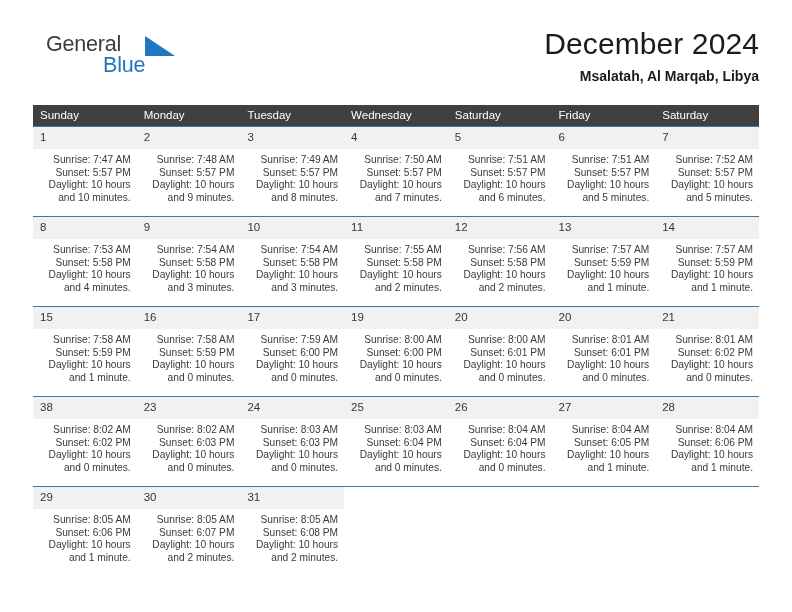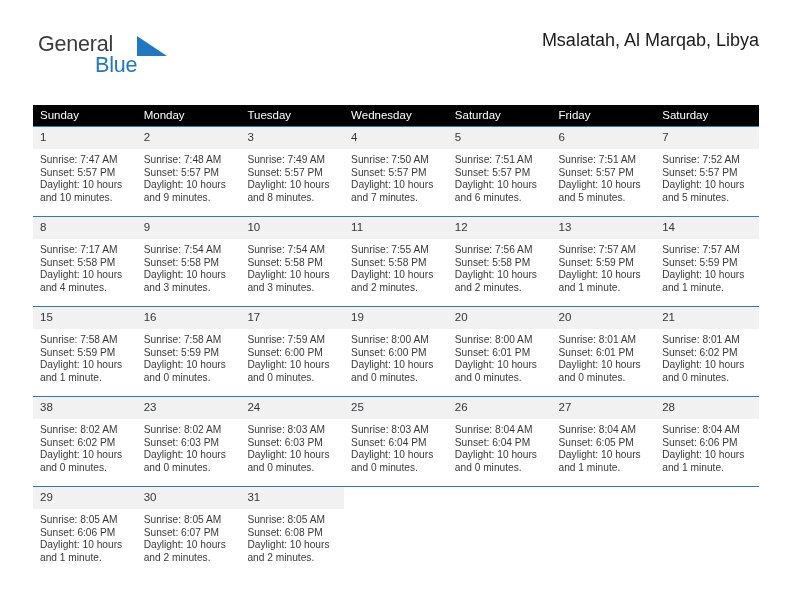--- a/index.html
+++ b/index.html
@@ -18,21 +18,21 @@
   }
 
   
   .head {
     position: absolute;
     left: 33px; top: 26px; right: 33px;
     height: 68px;
   }
   .logo {
     position: absolute;
-    left: 4px; top: 6px;
+    left: 12px; top: 6px;
     width: 230px; height: 56px;
   }
   .logo-general {
     position: absolute;
     left: 1px; top: 0;
     font-size: 21.5px;
     color: #3b3b3b;
     letter-spacing: -0.2px;
     line-height: 24px;
   }
@@ -59,37 +59,37 @@
   }
   .cal-title {
     font-size: 30px;
     color: #1b1b1b;
     line-height: 36px;
     font-weight: normal;
     margin: 0;
     letter-spacing: 0.1px;
   }
   .cal-sub {
-    font-size: 18px;
+    font-size: 14px;
     color: #1b1b1b;
     line-height: 20px;
     margin: 4px 0 0 0;
-    font-weight: normal;
+    font-weight: bold;
   }
 
   
   .cal {
     position: absolute;
     left: 33px; top: 105px;
     width: 726px;
     border-collapse: collapse;
     table-layout: fixed;
   }
   .cal th {
-    background: #000000;
+    background: #404040;
     color: #ffffff;
     font-size: 11.5px;
     font-weight: normal;
     text-align: left;
     padding: 4px 0 4px 7px;
     height: 14px;
     line-height: 13px;
     border: none;
   }
   .cal td {
@@ -107,37 +107,39 @@
     line-height: 13px;
     padding: 4px 0 5px 7px;
     height: 22px;
   }
   .daynum.empty { background: #ffffff; }
   .info {
     padding: 5px 6px 0 7px;
     font-size: 10.2px;
     color: #3a3a3a;
     line-height: 12.7px;
+    text-align: right;
   }
   .info div { white-space: nowrap; }
 </style>
 </head>
 <body>
 
 <div class="page">
 
   <div class="head">
 
     <div class="logo">
       <span class="logo-general">General</span>
       <span class="logo-tri"></span>
       <span class="logo-blue">Blue</span>
     </div>
 
     <div class="title-wrap">
+      <h1 class="cal-title">December 2024</h1>
       <h2 class="cal-sub">Msalatah, Al Marqab, Libya</h2>
     </div>
 
   </div>
 
   <table class="cal">
     <thead>
       <tr>
         <th>Sunday</th>
         <th>Monday</th>
@@ -211,21 +213,21 @@
               <div>Sunset: 5:57 PM</div>
               <div>Daylight: 10 hours</div>
               <div>and 5 minutes.</div>
             </div>
           </td>
         </tr>
         <tr class="week-row">
           <td>
             <div class="daynum">8</div>
             <div class="info">
-              <div>Sunrise: 7:17 AM</div>
+              <div>Sunrise: 7:53 AM</div>
               <div>Sunset: 5:58 PM</div>
               <div>Daylight: 10 hours</div>
               <div>and 4 minutes.</div>
             </div>
           </td>
           <td>
             <div class="daynum">9</div>
             <div class="info">
               <div>Sunrise: 7:54 AM</div>
               <div>Sunset: 5:58 PM</div>

